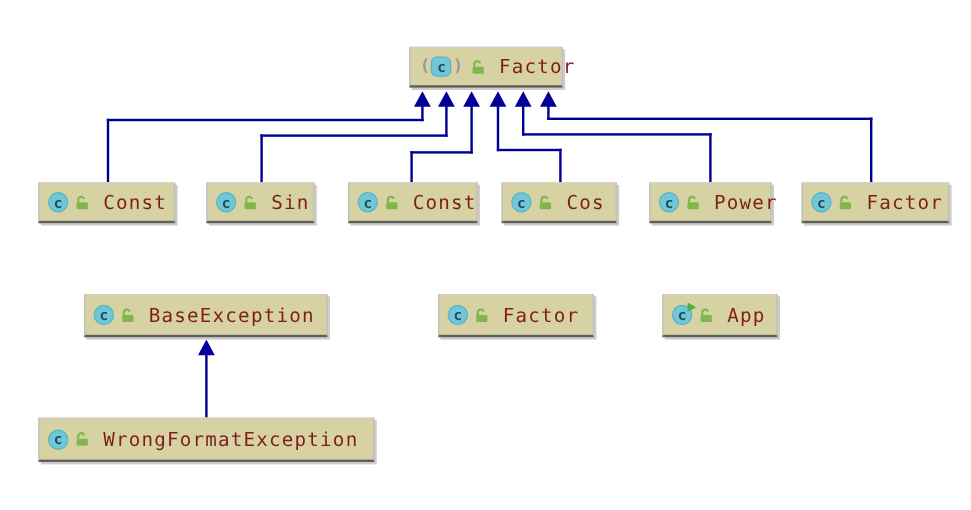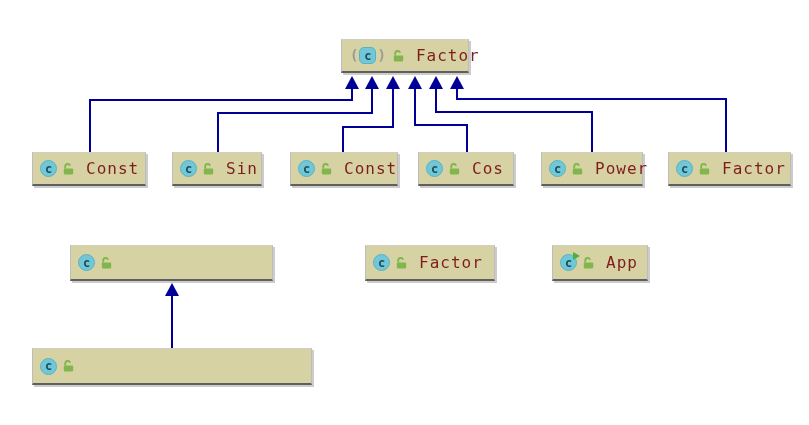--- a/index.html
+++ b/index.html
@@ -237,20 +237,21 @@
       <span class="badge">
           <span>c</span>
         </span>
     </span>
     <span class="lock">
       <svg width="14" height="14" viewBox="0 0 14 14">
           <path d="M4.2 6.6 V4.4 a2.5 2.5 0 0 1 4.9 -0.6" fill="none" stroke="#81b64c" stroke-width="1.8"></path>
           <rect x="2.8" y="6.6" width="9.4" height="5.8" rx="1.1" fill="#81b64c"></rect>
         </svg>
     </span>
+    <span class="nlabel">BaseException</span>
   </div>
 
   <div class="node" style="left:365px;top:245px;width:130px;height:36px;">
     <span class="badge-wrap">
       <span class="badge">
           <span>c</span>
         </span>
     </span>
     <span class="lock">
       <svg width="14" height="14" viewBox="0 0 14 14">
@@ -282,15 +283,16 @@
       <span class="badge">
           <span>c</span>
         </span>
     </span>
     <span class="lock">
       <svg width="14" height="14" viewBox="0 0 14 14">
           <path d="M4.2 6.6 V4.4 a2.5 2.5 0 0 1 4.9 -0.6" fill="none" stroke="#81b64c" stroke-width="1.8"></path>
           <rect x="2.8" y="6.6" width="9.4" height="5.8" rx="1.1" fill="#81b64c"></rect>
         </svg>
     </span>
+    <span class="nlabel">WrongFormatException</span>
   </div>
 
 </div>
 
 </body></html>

